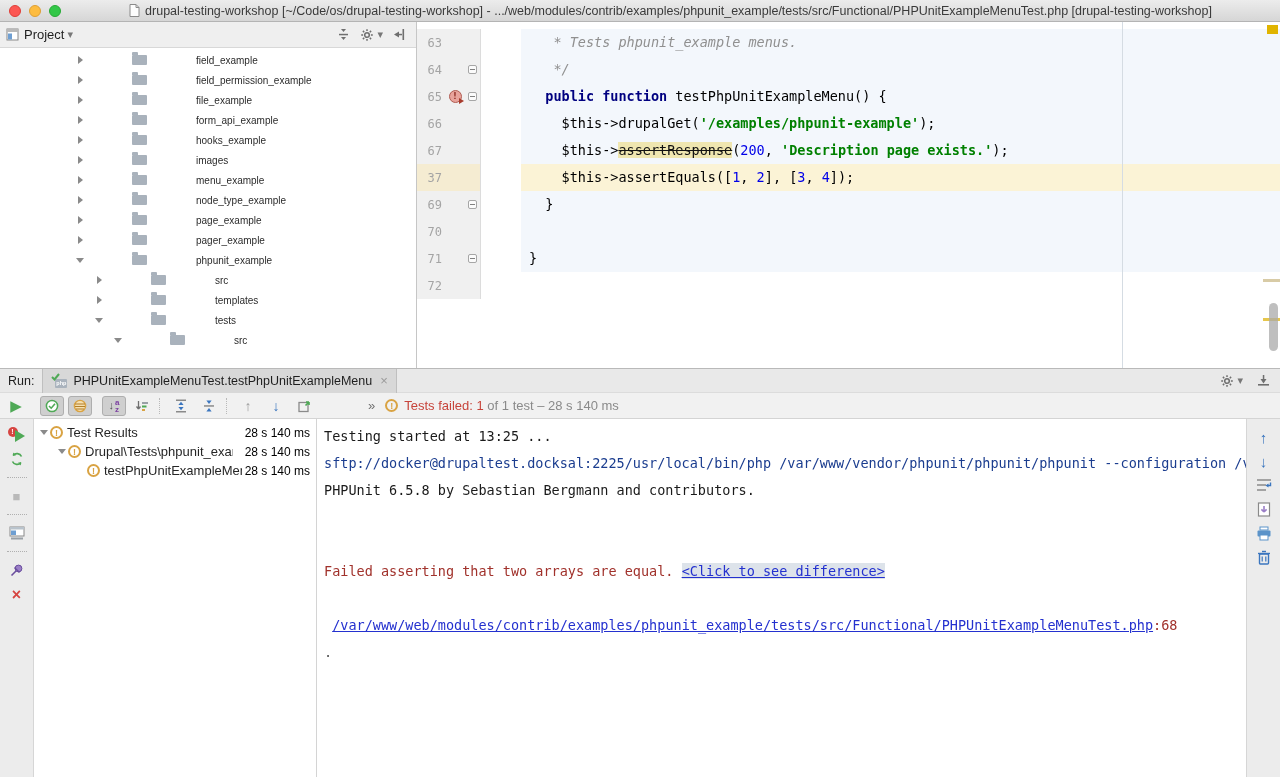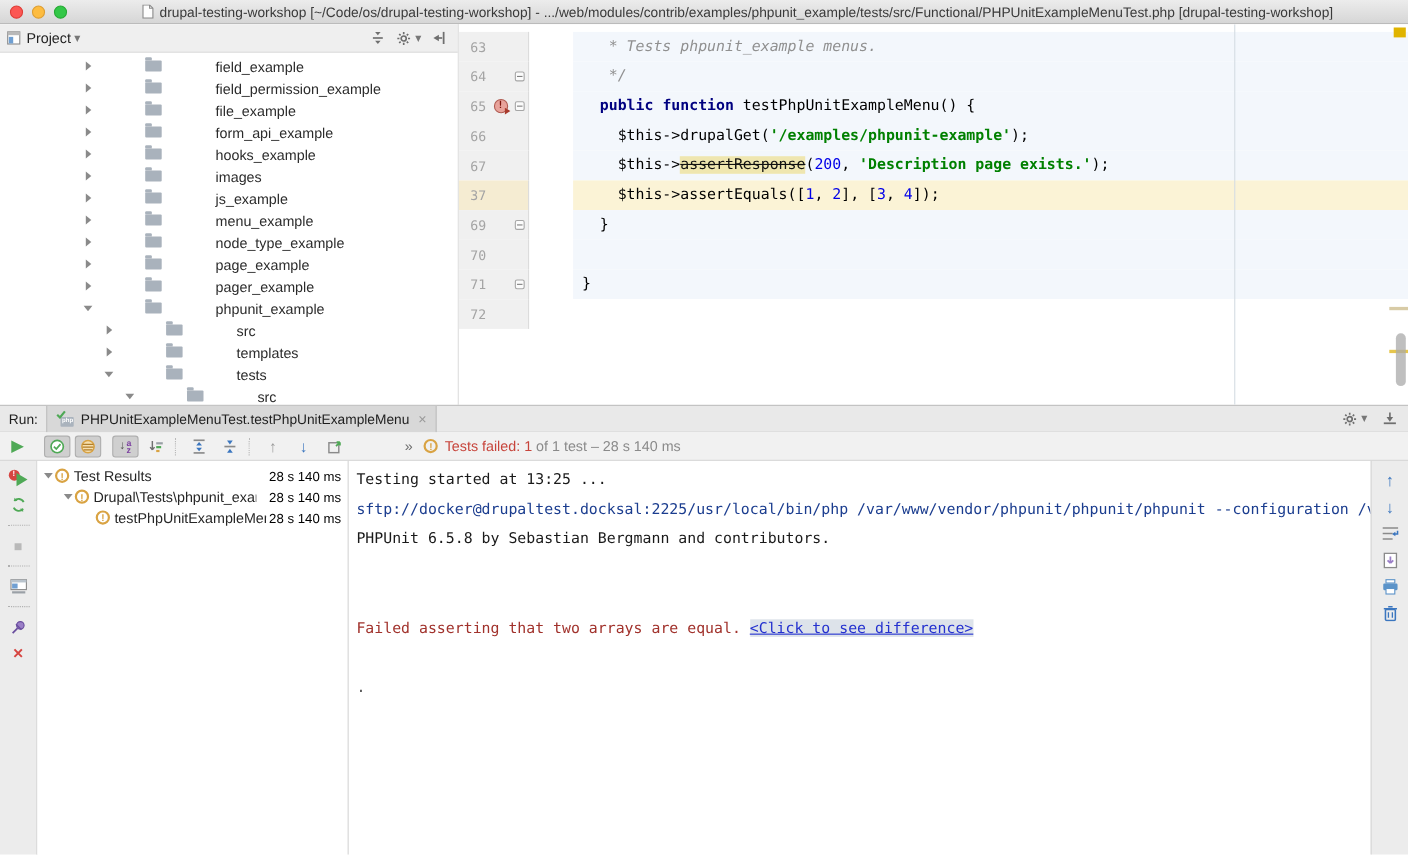--- a/index.html
+++ b/index.html
@@ -23,21 +23,21 @@
   .workspace { position:absolute; top:22px; left:0; right:0; height:346px; display:flex; }
 
   
   .project-panel { width:417px; border-right:1px solid #c6c6c6; display:flex; flex-direction:column; background:#fff; }
   .pp-header { height:26px; background:#efefef; border-bottom:1px solid #d8d8d8;
     display:flex; align-items:center; padding:0 6px; flex:none; }
   .pp-title { font-size:13px; color:#1f1f1f; margin-left:5px; }
   .caret-glyph { color:#777; font-size:11px; margin-left:3px; }
   .pp-actions { margin-left:auto; display:flex; align-items:center; gap:10px; padding-right:4px; }
   .pp-tree { flex:1; overflow:hidden; background:#fff; padding-top:2px; }
-  .t-row { height:20px; display:flex; align-items:center; font-size:13px; color:#2b2b2b; white-space:nowrap;gap:44px; }
+  .t-row { height:20px; display:flex; align-items:center; font-size:10px; color:#2b2b2b; white-space:nowrap;gap:44px; }
   .caret { width:12px; display:inline-flex; justify-content:center; flex:none; }
   .c-right::before { content:""; border-left:5px solid #8a8a8a; border-top:4px solid transparent; border-bottom:4px solid transparent; }
   .c-down::before { content:""; border-top:5px solid #8a8a8a; border-left:4px solid transparent; border-right:4px solid transparent; }
   .folder { width:15px; height:10px; background:#a9b2bc; border-radius:1px; position:relative; margin:0 5px 0 2px; flex:none; }
   .folder::before { content:""; position:absolute; top:-3px; left:0; width:6px; height:3px; background:#a9b2bc; border-radius:1px 1px 0 0; }
 
   
   .editor { flex:1; position:relative; background:#fff; overflow:hidden; }
   .ed-lines { position:absolute; top:0; left:0; right:0; padding-top:7px; }
   .ed-row { display:flex; height:27px;gap:40px; }
@@ -220,25 +220,20 @@
             <span class="t-label">hooks_example</span>
           </div>
           <div class="t-row" style="padding-left: 74px;">
             <span class="caret c-right"></span>
             <span class="folder"></span>
             <span class="t-label">images</span>
           </div>
           <div class="t-row" style="padding-left: 74px;">
             <span class="caret c-right"></span>
             <span class="folder"></span>
-            <span class="t-label">js_example</span>
-          </div>
-          <div class="t-row" style="padding-left: 74px;">
-            <span class="caret c-right"></span>
-            <span class="folder"></span>
             <span class="t-label">menu_example</span>
           </div>
           <div class="t-row" style="padding-left: 74px;">
             <span class="caret c-right"></span>
             <span class="folder"></span>
             <span class="t-label">node_type_example</span>
           </div>
           <div class="t-row" style="padding-left: 74px;">
             <span class="caret c-right"></span>
             <span class="folder"></span>
@@ -542,20 +537,21 @@
         </div>
 
       <div class="rp-console">
           <div class="cline"><span class="cs-out">Testing started at 13:25 ...</span></div>
           <div class="cline"><span class="cs-cmd">sftp://docker@drupaltest.docksal:2225/usr/local/bin/php /var/www/vendor/phpunit/phpunit/phpunit --configuration /va</span></div>
           <div class="cline"><span class="cs-out">PHPUnit 6.5.8 by Sebastian Bergmann and contributors.</span></div>
           <div class="cline">&nbsp;</div>
           <div class="cline">&nbsp;</div>
           <div class="cline"><span class="cs-err">Failed asserting that two arrays are equal. </span><span class="cs-difflink">&lt;Click to see difference&gt;</span></div>
           <div class="cline">&nbsp;</div>
+          <div class="cline"><span class="cs-out"> </span><span class="cs-link">/var/www/web/modules/contrib/examples/phpunit_example/tests/src/Functional/PHPUnitExampleMenuTest.php</span><span class="cs-loc">:68</span></div>
           <div class="cline"><span class="cs-dot">.</span></div>
         </div>
 
       <div class="rp-rightbar">
         <span class="lb-btn">
             <span class="rb-up">↑</span>
           </span>
         <span class="lb-btn">
             <span class="rb-down">↓</span>
           </span>

